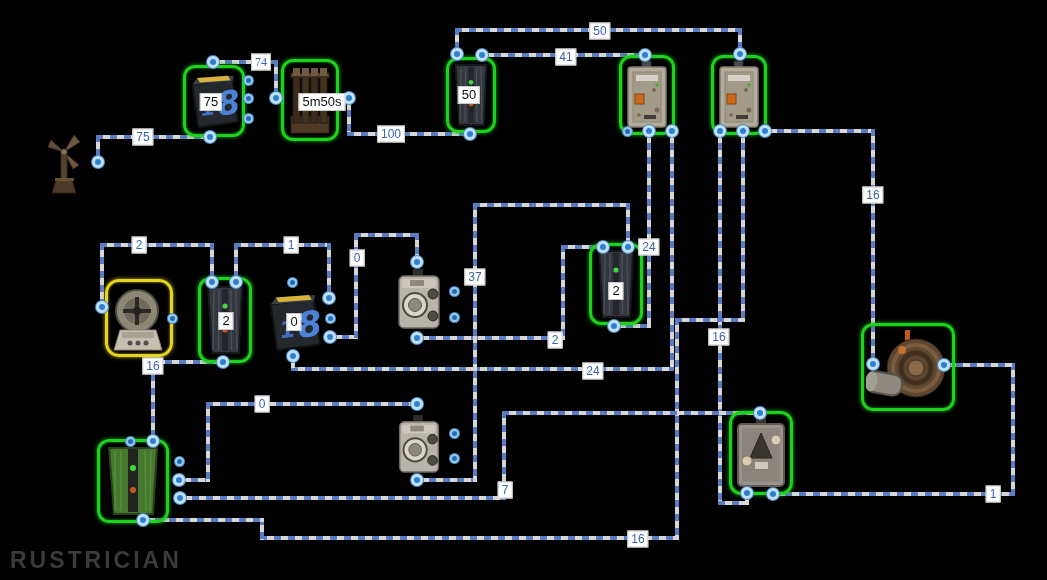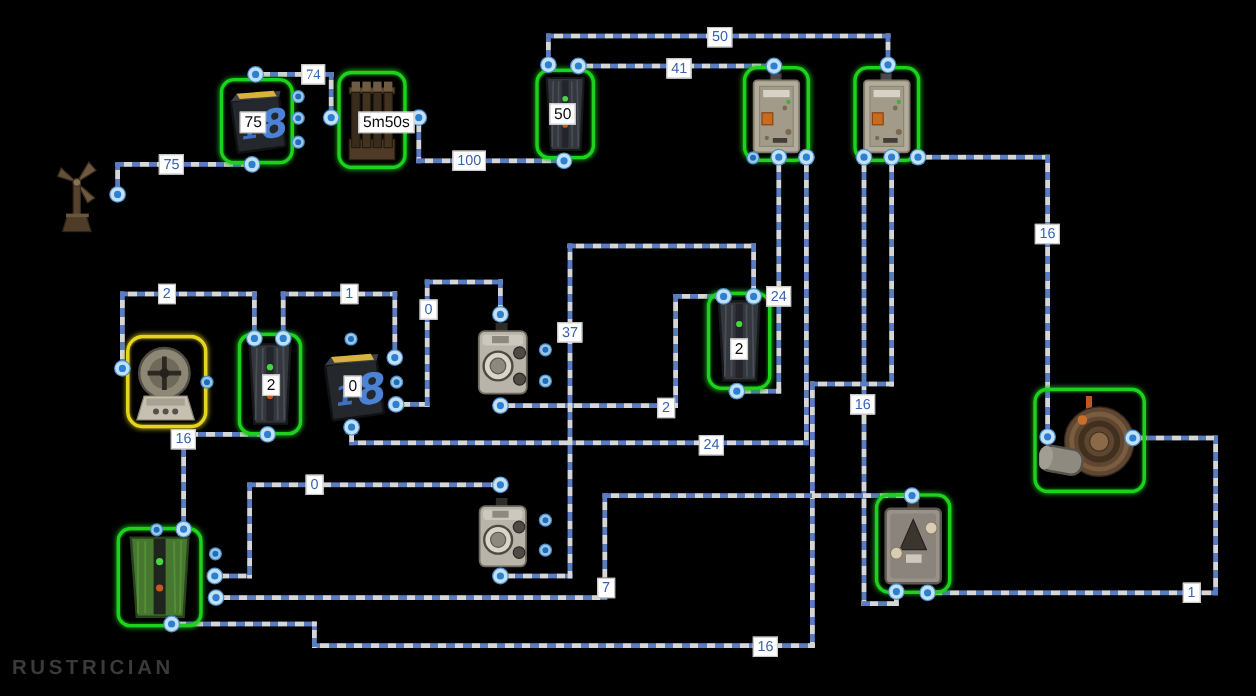--- a/index.html
+++ b/index.html
@@ -15,21 +15,21 @@
   .comp{position:absolute;z-index:2;}
   .comp svg{display:block;width:100%;height:100%;}
   .outline-green{position:absolute;z-index:2;border:3px solid #1dd21d;border-radius:12px;
                  box-shadow:0 0 4px #14a814, inset 0 0 3px #14a814;}
   .outline-yellow{position:absolute;z-index:2;border:3px solid #e5d51f;border-radius:14px;
                   box-shadow:0 0 4px #b5a813, inset 0 0 3px #b5a813;}
   .lbl{position:absolute;z-index:4;transform:translate(-50%,-50%);background:#fff;
        border:1px solid #c8c8c8;padding:0 3px;font-size:12px;line-height:15px;white-space:nowrap;}
   .lbl.wire{color:#3a62b0;}
   .lbl.comp-val{color:#0d0d0d;font-size:13px;line-height:16px;}
-  .watermark{position:absolute;z-index:5;left:10px;top:547px;font-size:17px;font-weight:bold;
+  .watermark{position:absolute;z-index:5;left:10px;top:547px;font-size:23px;font-weight:bold;
              letter-spacing:3px;color:#3a3a3a;}
 </style>
 </head>
 <body>
 
 <div class="board">
   <div class="watermark">RUSTRICIAN</div>
 <div class="wire-seg v" style="left: 96px; top: 135px; height: 29px;"></div>
     <div class="wire-seg h" style="left: 96px; top: 135px; width: 116px;"></div>
     <div class="port" style="left: 92px; top: 156px;"></div>

